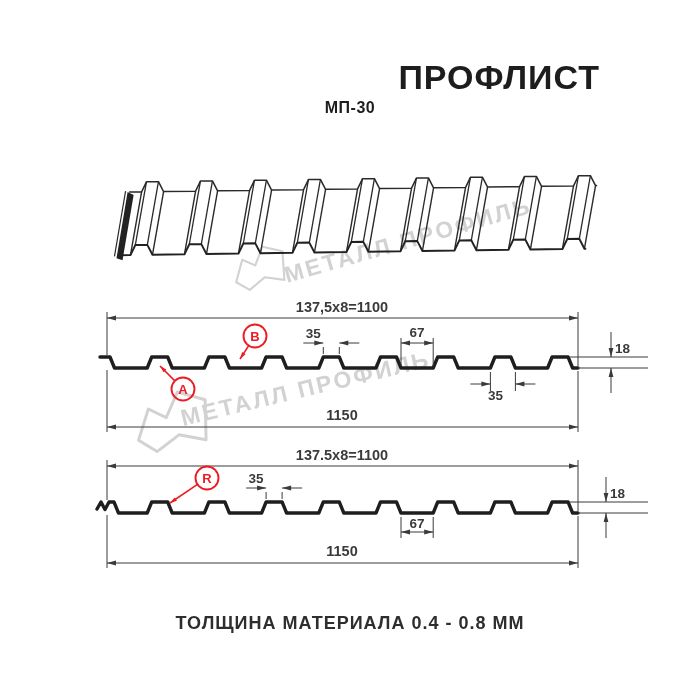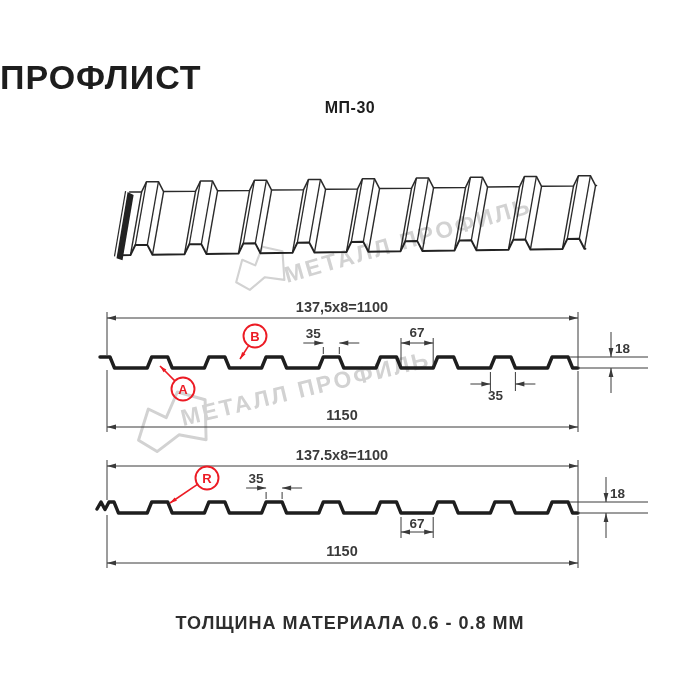--- a/index.html
+++ b/index.html
@@ -1,18 +1,18 @@
 <!DOCTYPE html>
 <html><head>
 <meta charset="utf-8">
 <style>
   html,body{margin:0;padding:0;background:#ffffff;}
   #page{position:relative;width:700px;height:700px;background:#ffffff;overflow:hidden;
         font-family:"Liberation Sans", sans-serif;}
-  .title{position:absolute;top:58px;left:0;width:600px;text-align:left;
+  .title{position:absolute;top:58px;left:0;width:600px;text-align:right;
          font-size:34px;font-weight:bold;letter-spacing:1px;color:#1d1d1d;}
   .subtitle{position:absolute;top:99px;left:0;width:700px;text-align:center;
          font-size:16px;font-weight:bold;letter-spacing:0.5px;color:#1d1d1d;}
   .footer{position:absolute;top:613px;left:0;width:700px;text-align:center;
          font-size:18px;font-weight:bold;letter-spacing:1px;color:#2e2e2e;}
   svg{position:absolute;top:0;left:0;}
 </style>
 </head>
 <body>
 
@@ -163,14 +163,14 @@
         <line x1="530" y1="252" x2="542" y2="189" stroke="#2a2a2a" stroke-width="1.4"></line>
         <line x1="562" y1="252" x2="574" y2="189" stroke="#2a2a2a" stroke-width="1.4"></line>
         <line x1="567" y1="242" x2="579" y2="179" stroke="#2a2a2a" stroke-width="1.3"></line>
         <line x1="579" y1="242" x2="591" y2="179" stroke="#2a2a2a" stroke-width="1.3"></line>
         <line x1="584" y1="252" x2="596" y2="189" stroke="#2a2a2a" stroke-width="1.4"></line>
         <path d="M 118 252 L 130 252 L 135 242 L 147 242 L 152 252 L 184 252 L 189 242 L 201 242 L 206 252 L 238 252 L 243 242 L 255 242 L 260 252 L 292 252 L 297 242 L 309 242 L 314 252 L 346 252 L 351 242 L 363 242 L 368 252 L 400 252 L 405 242 L 417 242 L 422 252 L 454 252 L 459 242 L 471 242 L 476 252 L 508 252 L 513 242 L 525 242 L 530 252 L 562 252 L 567 242 L 579 242 L 584 252 L 585 252" fill="none" stroke="#222222" stroke-width="1.9" stroke-linejoin="round" stroke-linecap="round"></path>
         <polygon points="116,255 122,257 134,192 128,189" fill="#222222"></polygon>
         <line x1="114" y1="253" x2="126" y2="188" stroke="#2a2a2a" stroke-width="1.2"></line>
       </g>
     </svg>
-  <div class="footer">ТОЛЩИНА МАТЕРИАЛА 0.6 - 0.8 ММ</div>
+  <div class="footer">ТОЛЩИНА МАТЕРИАЛА 0.4 - 0.8 ММ</div>
 </div>
 
 </body></html>

